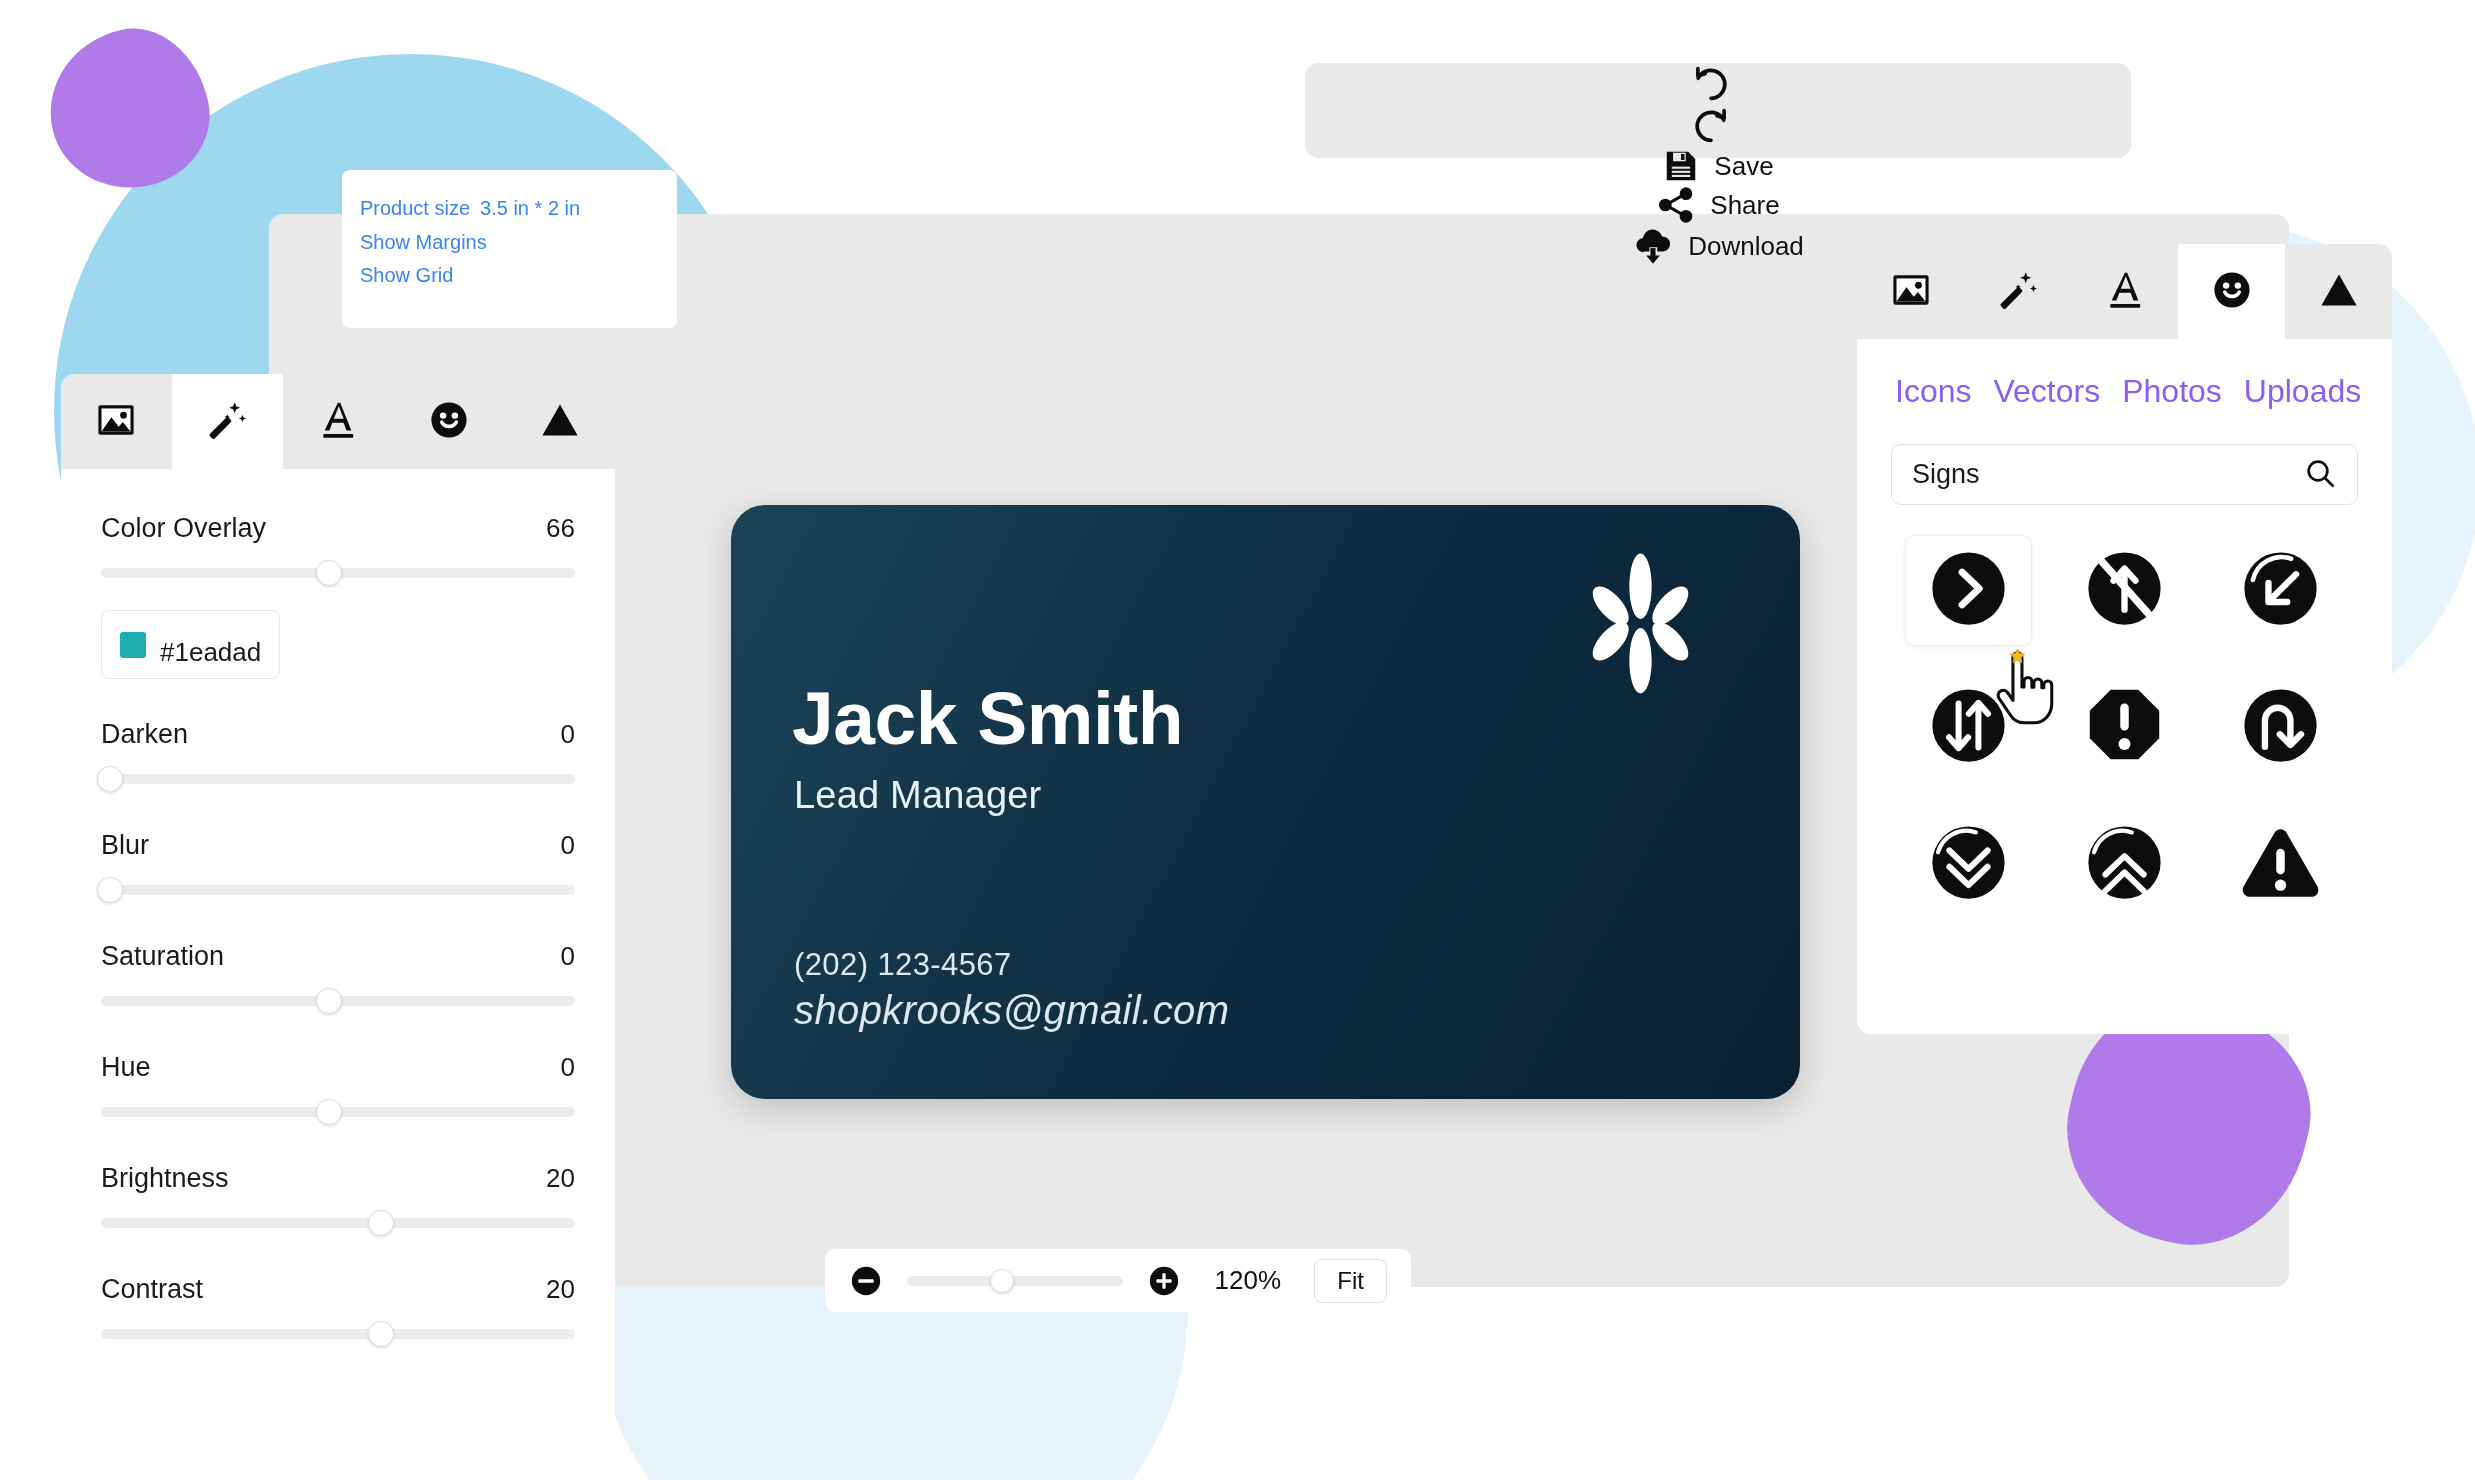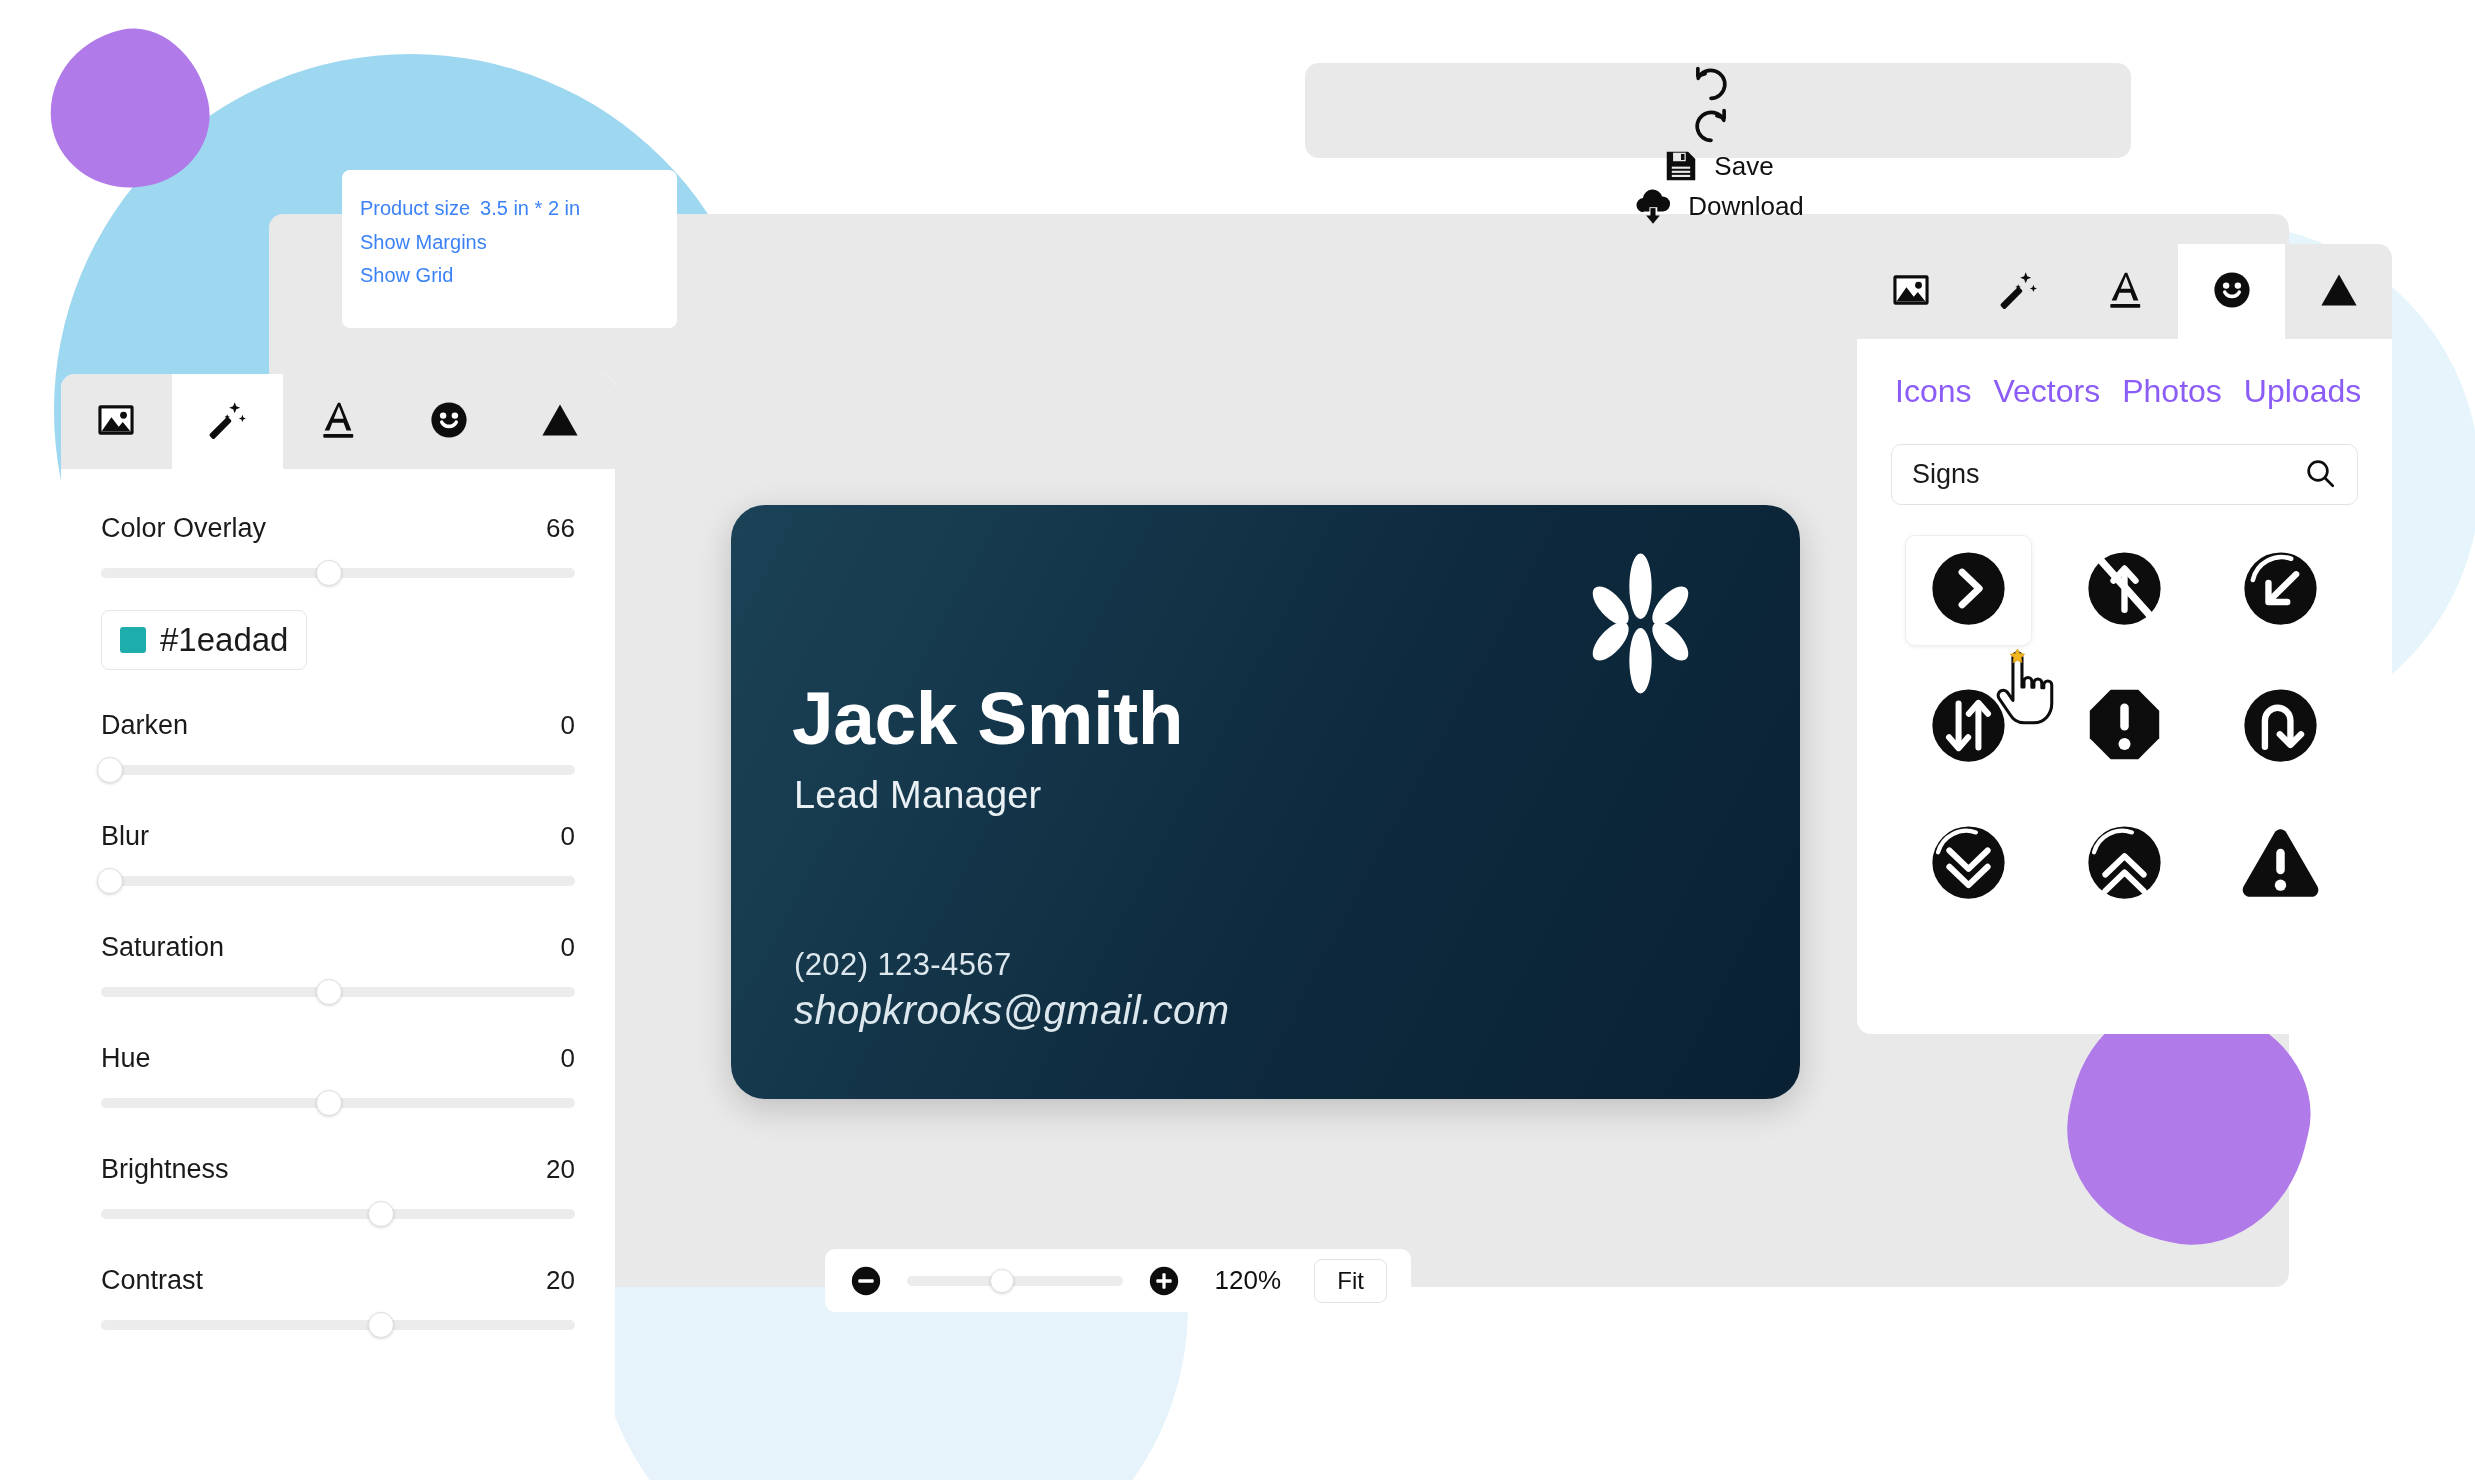--- a/index.html
+++ b/index.html
@@ -157,21 +157,21 @@
   .swatch-row { margin: -14px 0 40px 0; }
   .swatch-chip {
     display: inline-flex; align-items: center; gap: 14px;
     padding: 10px 18px;
     border: 1px solid #e6e6e6;
     border-radius: 8px;
     background: #fff;
     cursor: pointer;
   }
   .swatch-box { width: 26px; height: 26px; border-radius: 3px; }
-  .swatch-text { font-size: 33px; color: #1a1a1a; }
+  .swatch-text { font-size: 26px; color: #1a1a1a; margin-top: 16px; }
 
   
   #business-card {
     position: absolute;
     left: 731px; top: 505px;
     width: 1069px; height: 594px;
     border-radius: 34px;
     background: linear-gradient(118deg, #1b4257 0%, #16394d 22%, #0e2a3e 55%, #0a2134 100%);
     box-shadow: 0 10px 34px rgba(0,0,0,.18);
     overflow: hidden;
@@ -343,20 +343,31 @@
           <rect x="7" y="3.6" width="8" height="5.4" fill="#e9e9e9"></rect>
           <rect x="12" y="4.4" width="2.2" height="3.8" fill="#0d0d0d"></rect>
           <rect x="6.2" y="12.4" width="11.6" height="1.35" fill="#e9e9e9"></rect>
           <rect x="6.2" y="15" width="11.6" height="1.35" fill="#e9e9e9"></rect>
           <rect x="6.2" y="17.6" width="11.6" height="1.35" fill="#e9e9e9"></rect>
         </svg>
       </span>
       <span class="tb-label">Save</span>
     </div>
 
+    <div class="tb-item">
+      <span class="tb-ico">
+        <svg width="40" height="40" viewBox="0 0 24 24" fill="none" stroke="#0d0d0d" stroke-width="1.8">
+          <circle cx="18" cy="5.2" r="2.9" fill="#0d0d0d"></circle>
+          <circle cx="5.6" cy="12" r="2.9" fill="#0d0d0d"></circle>
+          <circle cx="18" cy="18.8" r="2.9" fill="#0d0d0d"></circle>
+          <path d="M8.1 10.7 15.5 6.5M8.1 13.3l7.4 4.2"></path>
+        </svg>
+      </span>
+      <span class="tb-label">Share</span>
+    </div>
 
     <div class="tb-item">
       <span class="tb-ico">
         <svg width="42" height="42" viewBox="0 0 24 24" fill="#0d0d0d">
           <path d="M6.6 15.6a4.1 4.1 0 0 1-.35-8.18 5.6 5.6 0 0 1 10.9-.9 3.9 3.9 0 0 1 .6 8.6h-3.3v-2.4h-4.5v2.4H6.6z"></path>
           <rect x="10.55" y="13.2" width="2.9" height="5.1"></rect>
           <path d="M12 22.2 8.1 17.4h7.8z"></path>
         </svg>
       </span>
       <span class="tb-label">Download</span>

